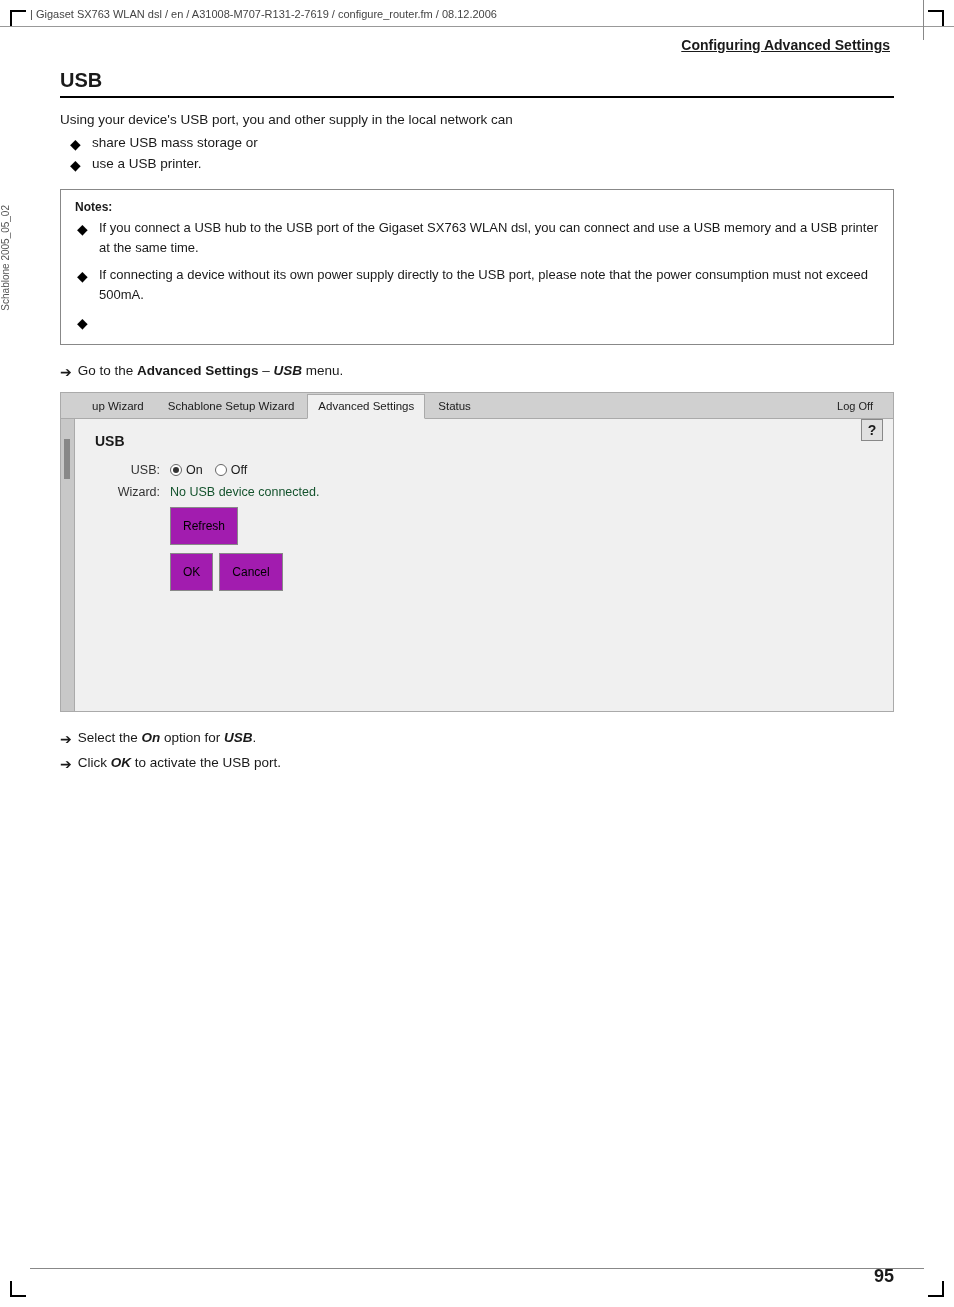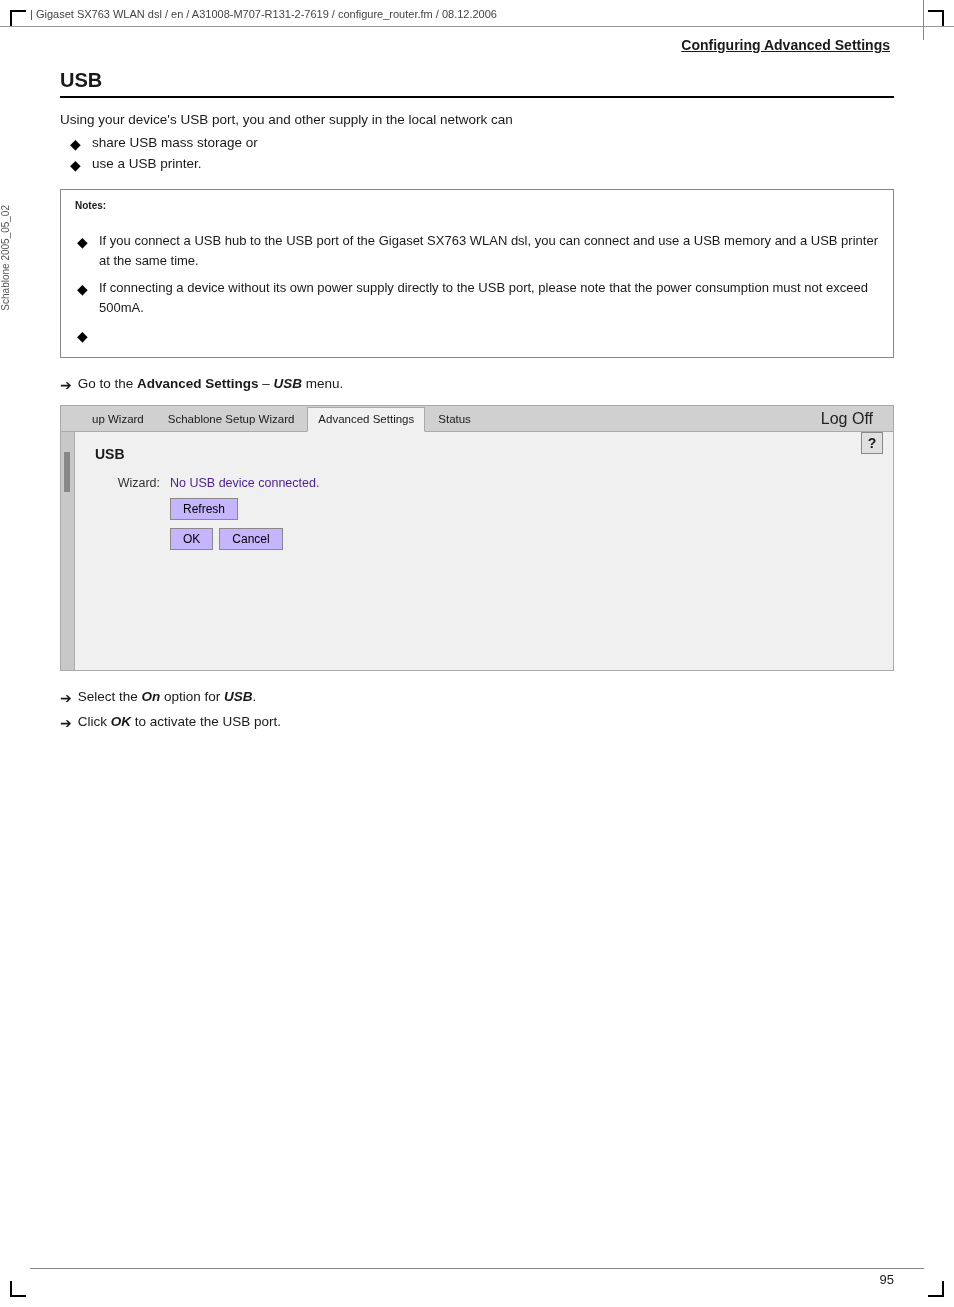--- a/index.html
+++ b/index.html
@@ -114,22 +114,22 @@
 
     
     .notes-box {
       border: 1px solid #888;
       padding: 10px 14px 10px 14px;
       margin-bottom: 18px;
       background: #fff;
     }
     .notes-title {
       font-weight: bold;
-      font-size: 10px;
-      margin-bottom: 20px;
+      font-size: 12px;
+      margin-bottom: 4px;
     }
     .notes-list {
       list-style: none;
       margin-left: 2px;
     }
     .notes-list li {
       font-size: 13px;
       margin-bottom: 8px;
       display: flex;
       align-items: flex-start;
@@ -183,21 +183,21 @@
     }
     .nav-tab.active {
       background: #f0f0f0;
       border: 1px solid #aaa;
       border-bottom: 1px solid #f0f0f0;
       margin-bottom: -1px;
       z-index: 1;
     }
     .nav-tab-logoff {
       margin-left: auto;
-      font-size: 16px;
+      font-size: 11px;
       color: #222;
     }
 
     
     .router-main {
       display: flex;
       background: #f0f0f0;
     }
 
     
@@ -253,21 +253,21 @@
     }
     .form-label {
       width: 65px;
       text-align: right;
       font-size: 12.5px;
       color: #333;
       margin-right: 10px;
     }
     .form-value {
       font-size: 12.5px;
-      color: #4c1d95;
+      color: #14532d;
     }
 
     
     .radio-group {
       display: flex;
       align-items: center;
       gap: 12px;
     }
     .radio-item {
       display: flex;
@@ -289,23 +289,23 @@
       content: '';
       width: 6px;
       height: 6px;
       border-radius: 50%;
       background: #333;
     }
 
     
     .router-btn {
       font-size: 12px;
-      padding: 3px 12px;
+      padding: 11px 12px;
       border: 1px solid #888;
-      background: #c4b5fd;
+      background: #a21caf;
       cursor: pointer;
       margin-right: 6px;
     }
     .refresh-btn-row {
       margin-top: 4px;
       margin-bottom: 8px;
       margin-left: 75px;
     }
     .action-btns-row {
       display: flex;
@@ -319,22 +319,22 @@
       margin-bottom: 8px;
       display: flex;
       align-items: flex-start;
     }
 
     
     .page-number {
       position: absolute;
       bottom: 20px;
       right: 60px;
-      font-size: 13px;
-      font-weight: normal;
+      font-size: 18px;
+      font-weight: bold;
     }
 
     
     .bottom-line {
       position: absolute;
       bottom: 38px;
       left: 30px;
       right: 30px;
       border-top: 1px solid #888;
     }
@@ -426,20 +426,33 @@
       </div>
 
       <div class="router-content">
 
         <div class="help-icon-box">
           <span>?</span>
         </div>
 
         <div class="router-section-title">USB</div>
 
+        <div class="form-row">
+          <div class="form-label">USB:</div>
+          <div class="radio-group">
+            <div class="radio-item">
+              <div class="radio-circle selected"></div>
+              <span>On</span>
+            </div>
+            <div class="radio-item">
+              <div class="radio-circle"></div>
+              <span>Off</span>
+            </div>
+          </div>
+        </div>
 
         <div class="form-row">
           <div class="form-label">Wizard:</div>
           <div class="form-value">No USB device connected.</div>
         </div>
 
         <div class="refresh-btn-row">
           <button class="router-btn">Refresh</button>
         </div>
 

